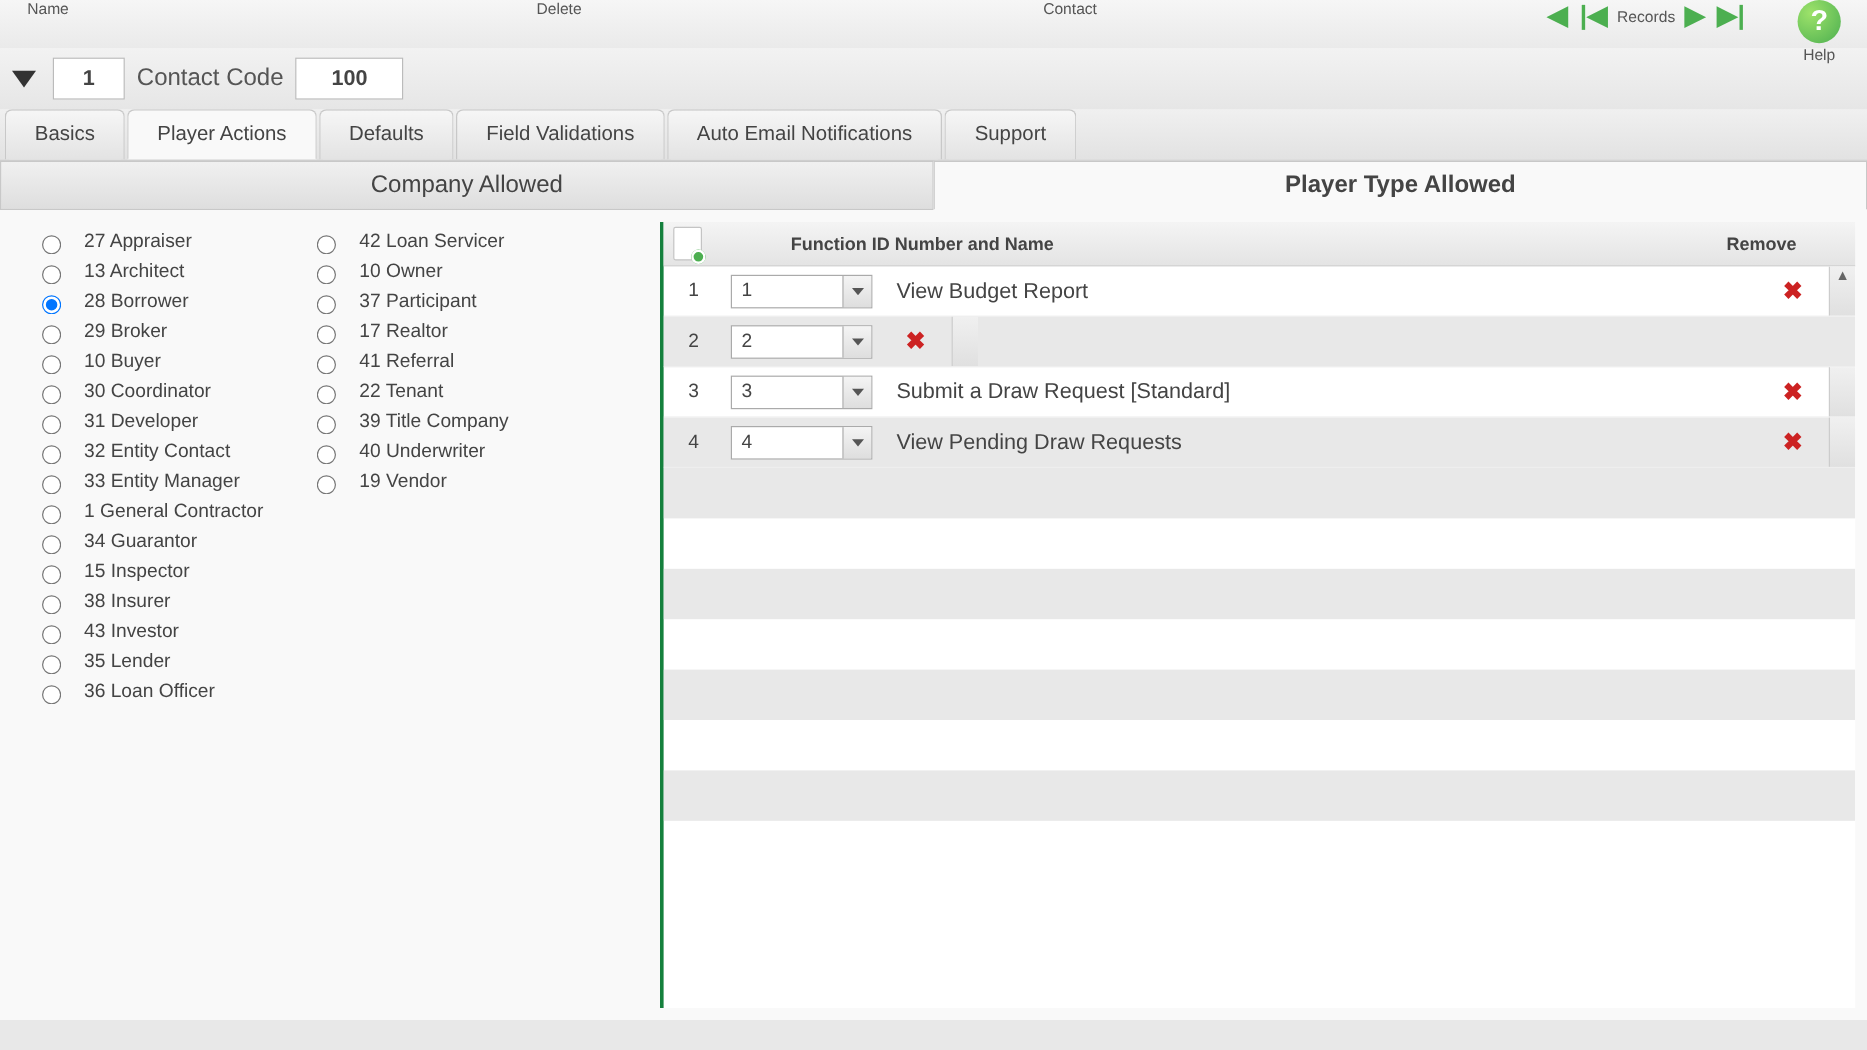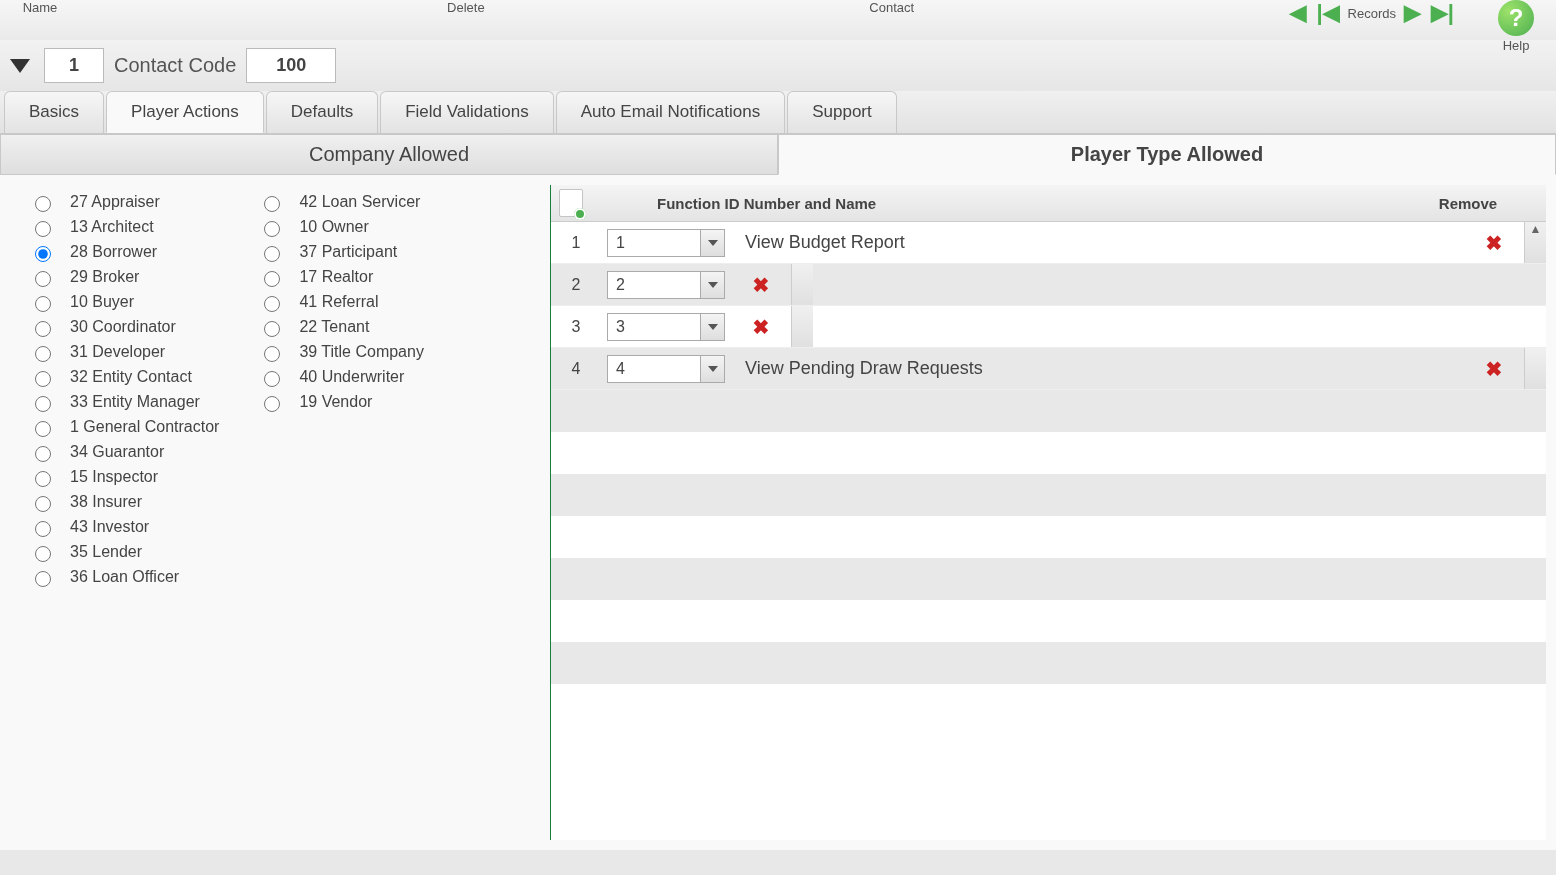--- a/index.html
+++ b/index.html
@@ -130,21 +130,21 @@
     font-size: 16px;
     color: #444;
     white-space: nowrap;
   }
   .radio-item input[type=radio] {
     width: 16px; height: 16px;
   }
 
   .table-area {
     flex: 1;
-    border-left: 1px solid #15803d;
+    border-left: 3px solid #15803d;
     display: flex;
     flex-direction: column;
     background: #fff;
   }
   .table-head {
     display: flex;
     align-items: center;
     background: linear-gradient(#f4f4f4, #e4e4e4);
     border-bottom: 1px solid #ccc;
     padding: 4px 8px;
@@ -462,20 +462,21 @@
           <div class="cell-scroll"></div>
         </div>
         <div class="grid-row">
           <div class="cell-num">3</div>
           <div class="cell-dd">
             <div class="dd">
               <div class="dd-val">3</div>
               <div class="dd-btn"></div>
             </div>
           </div>
+          <div class="cell-name">Submit a Draw Request [Standard]</div>
           <div class="cell-remove"><span class="x-icon">✖</span></div>
           <div class="cell-scroll"></div>
         </div>
         <div class="grid-row alt">
           <div class="cell-num">4</div>
           <div class="cell-dd">
             <div class="dd">
               <div class="dd-val">4</div>
               <div class="dd-btn"></div>
             </div>

